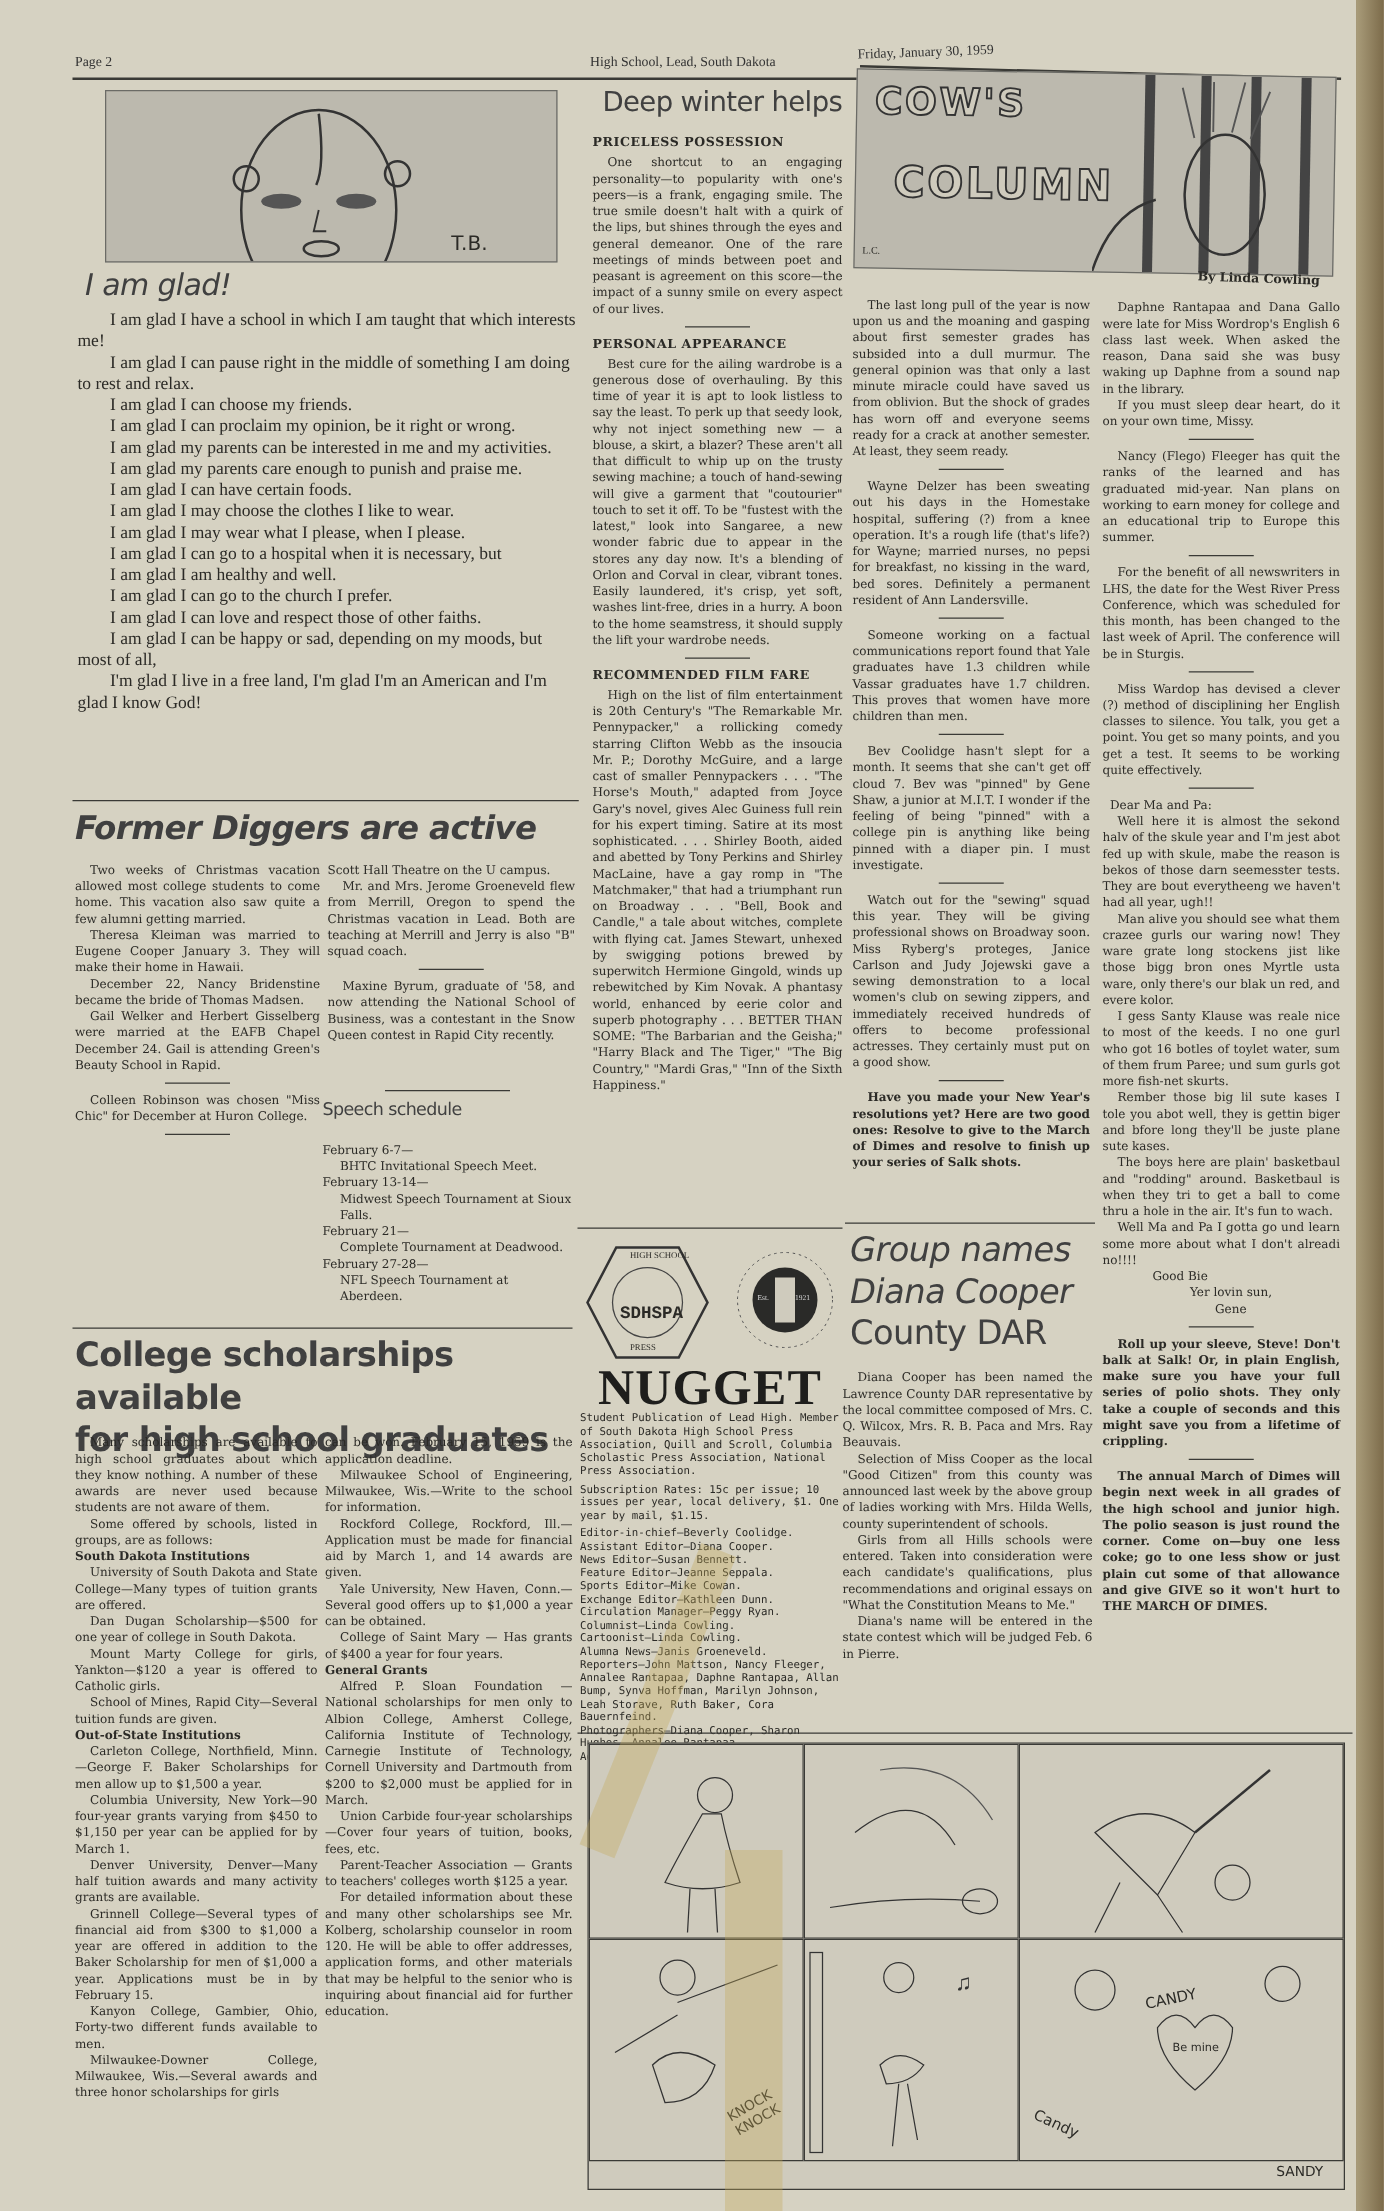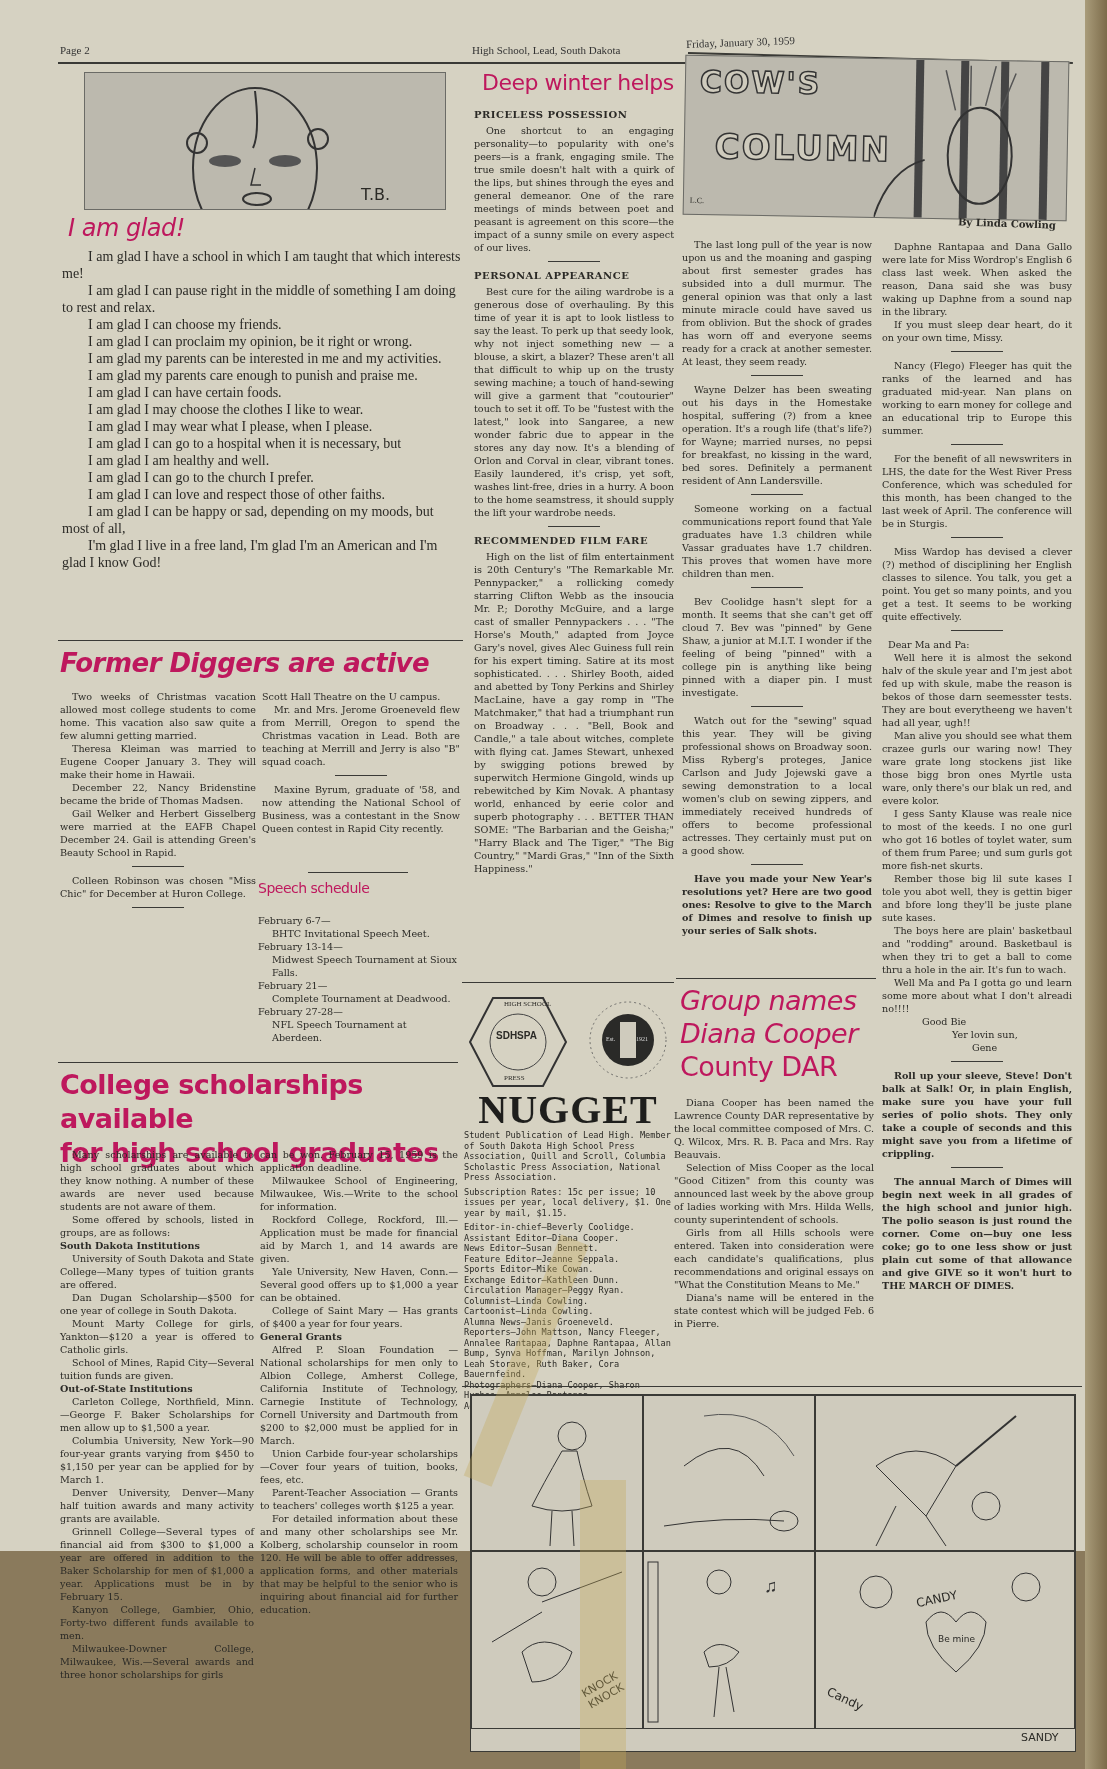--- a/index.html
+++ b/index.html
@@ -1,24 +1,24 @@
 <!DOCTYPE html>
 <html><head>
 <meta charset="utf-8">
 <style>
   html,body{margin:0;padding:0;}
   body{width:1107px;height:1769px;background:#8a7a5c;font-family:"Liberation Serif",serif;color:#2b2a26;overflow:hidden;position:relative;}
-  .page{position:absolute;left:0;top:0;width:1085px;height:1551px;background:#d6d2c2;}
+  .page{position:absolute;left:0;top:0;width:1085px;height:1769px;background:#d6d2c2;}
   .edge{position:absolute;right:0;top:0;width:22px;height:1769px;background:linear-gradient(90deg,#a99c7a,#7c6b4a);}
   .abs{position:absolute;}
   .hdr{font-size:11px;color:#333;}
   .rule{position:absolute;height:2px;background:#3a3a36;}
   .hr{position:absolute;height:1px;background:#3a3a36;}
   .short{display:block;width:52px;height:1px;background:#3a3a36;margin:7px auto;}
-  .head-sans{font-family:"DejaVu Sans","Liberation Sans",sans-serif;font-weight:bold;color:#be185d;letter-spacing:-0.5px;}
+  .head-sans{font-family:"DejaVu Sans","Liberation Sans",sans-serif;font-weight:bold;color:#404040;letter-spacing:-0.5px;}
   .serif-body{font-family:"Liberation Serif",serif;font-size:14px;line-height:17px;}
   .p{text-indent:26px;margin:0;}
   .col{font-family:"DejaVu Serif","Liberation Serif",serif;font-size:9.6px;line-height:13px;text-align:justify;}
   .col p{margin:0;text-indent:12px;}
   .sub{font-family:"DejaVu Serif","Liberation Serif",serif;font-weight:bold;font-size:10px;letter-spacing:0.5px;margin:6px 0 3px;}
   .bold{font-weight:bold;}
   .drawing{position:absolute;background:#bcb9ae;border:1px solid #6b6b66;overflow:hidden;}
   .sched{margin:0;font-family:"DejaVu Serif","Liberation Serif",serif;font-size:9.6px;line-height:13px;}
   .sched .d{margin:0;}
   .sched .e{margin:0 0 0 14px;}
@@ -206,21 +206,21 @@
 
   <div class="hr" style="left:462px;top:982px;width:212px;"></div>
   <div class="hr" style="left:676px;top:978px;width:200px;"></div>
 
   <div class="abs" style="left:468px;top:996px;width:100px;height:92px;">
     <svg width="100" height="92" viewBox="0 0 100 92">
       <polygon points="25,2 75,2 98,46 75,90 25,90 2,46" fill="none" stroke="#333" stroke-width="2"></polygon>
       <circle cx="50" cy="46" r="28" fill="none" stroke="#444" stroke-width="1"></circle>
     </svg>
     <span class="abs" style="left:36px;top:4px;font-size:7px;">HIGH SCHOOL</span>
-    <span class="abs" style="left:28px;top:34px;font-size:10px;font-weight:bold;font-family:Liberation Sans, sans-serif;">SDHSPA</span>
+    <span class="abs" style="left:28px;top:47px;font-size:14px;font-weight:bold;font-family:Liberation Mono, monospace;">SDHSPA</span>
     <span class="abs" style="left:36px;top:78px;font-size:7px;">PRESS</span>
   </div>
   <div class="abs" style="left:588px;top:1000px;width:80px;height:80px;">
     <svg width="80" height="80" viewBox="0 0 80 80">
       <circle cx="40" cy="40" r="26" fill="#2a2a28"></circle>
       <rect x="32" y="22" width="16" height="36" fill="#cfcbbd"></rect>
       <circle cx="40" cy="40" r="38" fill="none" stroke="#555" stroke-width="0.8" stroke-dasharray="2 3"></circle>
     </svg>
     <span class="abs" style="left:18px;top:36px;font-size:6px;color:#ddd;">Est.</span>
     <span class="abs" style="left:48px;top:36px;font-size:6px;color:#ddd;">1921</span>

